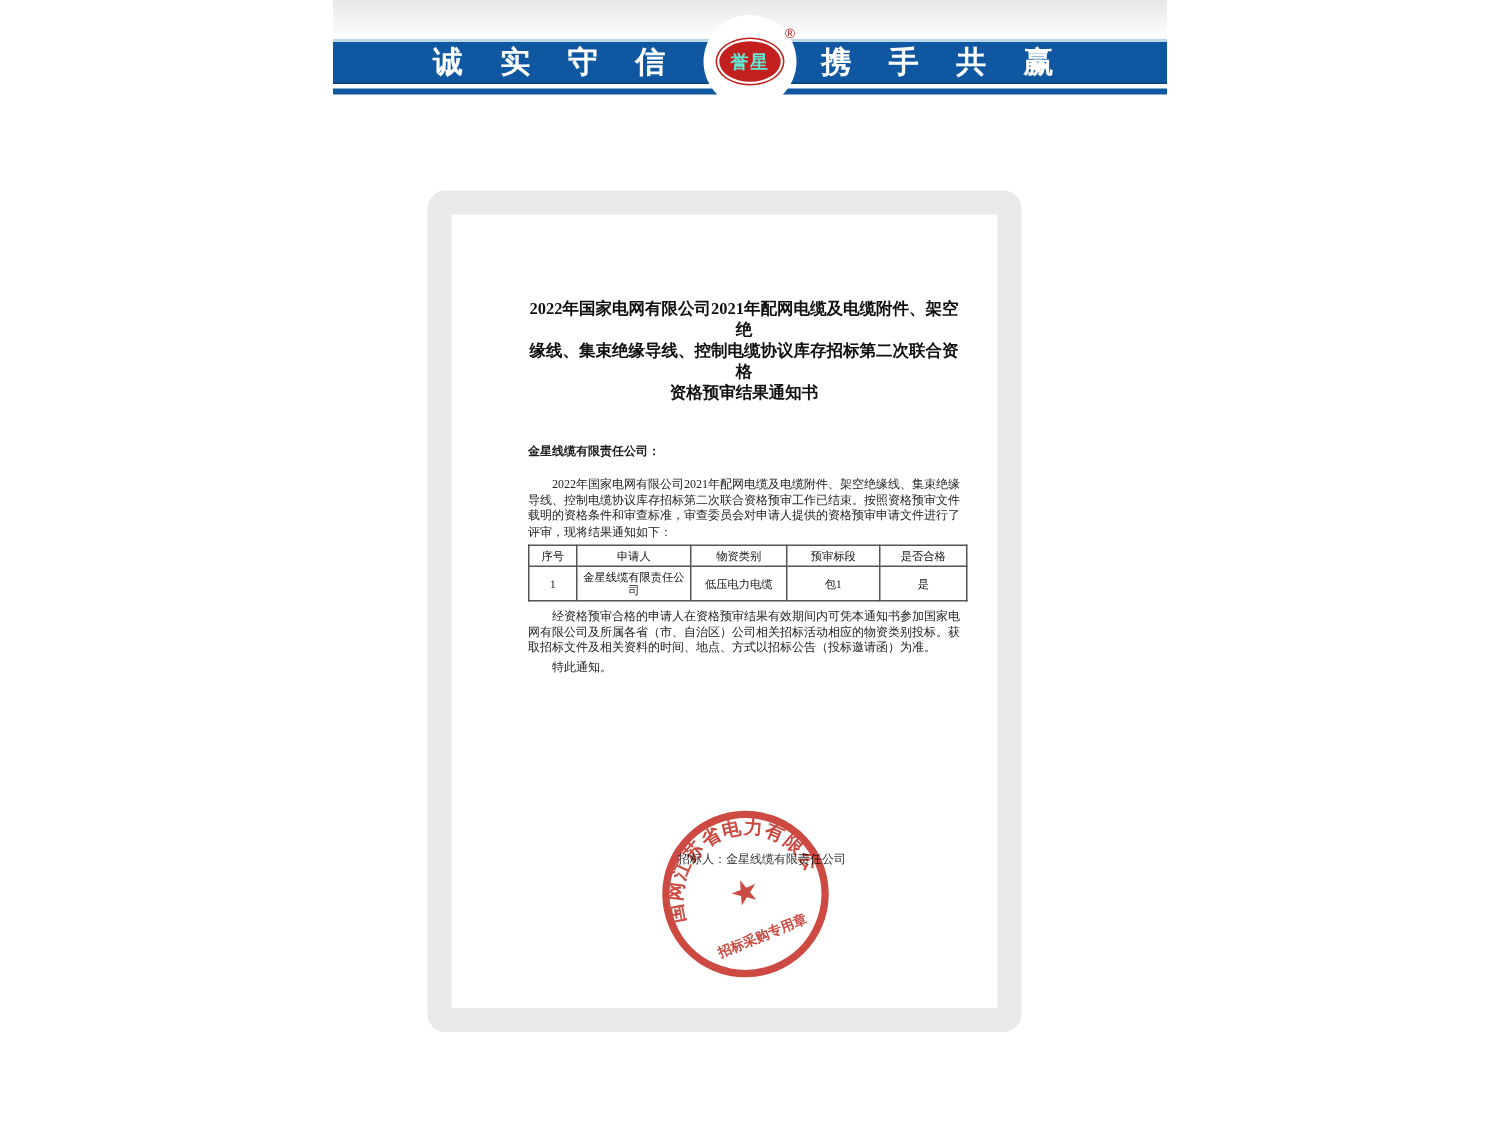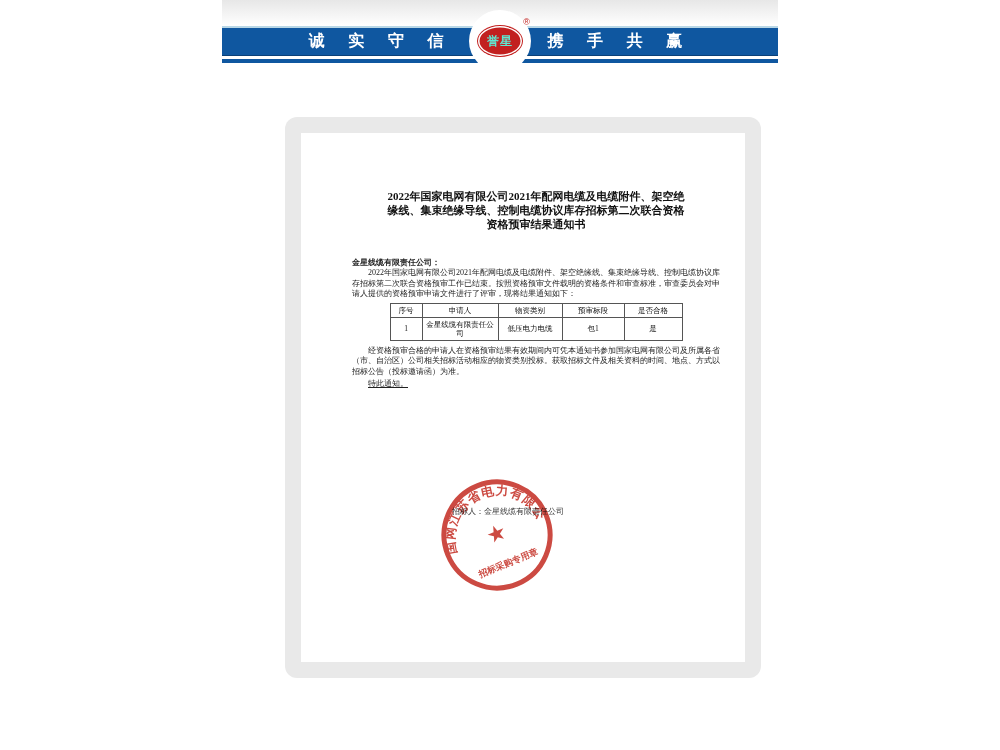--- a/index.html
+++ b/index.html
@@ -17,51 +17,51 @@
 
   
   .banner-wrap { position:relative; }
   .banner {
     height:27px; background:#0f57a0;
     border-top:2px solid #b9d7e6; border-bottom:1px solid #0a4078;
     display:flex; align-items:center; justify-content:center; gap:95px;
   }
   .slogan {
     color:#ffffff; font-family:"DejaVu Serif", serif;
-    font-size:16px; font-weight:bold; letter-spacing:9px; white-space:nowrap;
+    font-size:20px; font-weight:bold; letter-spacing:9px; white-space:nowrap;
   }
   .banner-line { margin-top:3px; height:4px; background:#0f57a0; }
   .logo-badge {
     position:absolute; left:50%; top:-16px; transform:translateX(-50%);
     width:62px; height:62px; border-radius:50%; background:#ffffff; z-index:3;
     display:flex; align-items:center; justify-content:center;
   }
   .logo-oval {
     position:relative; width:44px; height:30px; border-radius:50%;
     background:#c2201f; box-shadow: inset 0 0 0 1.5px #ffffff, 0 0 0 1px #c2201f;
     display:flex; align-items:center; justify-content:center;
   }
   .logo-text { color:#5eead4; font-size:12px; font-weight:bold; letter-spacing:1px; font-family:"DejaVu Serif", serif; }
   .reg-mark { position:absolute; top:-9px; right:-8px; color:#c2201f; font-size:9px; background:transparent; }
 
   
   .paper {
-    position:absolute; left:285px; top:117px; width:476px; height:561px;
+    position:absolute; left:285px; top:127px; width:396px; height:561px;
     background:#e9e9e9; border-radius:12px; box-sizing:border-box; padding:16px;
   }
   .paper-inner {
     width:100%; height:100%; background:#ffffff; box-sizing:border-box;
     padding:56px 25px 0 51px; position:relative; overflow:hidden;
     font-family:"Liberation Serif", serif; color:#1c1c1c;
   }
   .doc-title { font-size:11px; font-weight:bold; text-align:center; line-height:14px; color:#111; }
   .addressee { margin-top:26px; font-size:8px; font-weight:bold; }
-  .para { font-size:8px; line-height:10.5px; text-align:justify; text-indent:2em; margin-top:0; color:#222; }
+  .para { font-size:8px; line-height:10.5px; text-align:justify; text-indent:2em; margin-top:12px; color:#222; }
   .para.second { margin-top:5px; }
-  .closing { font-size:8px; text-indent:2em; margin-top:1px; color:#222;text-decoration:underline; }
+  .closing { font-size:8px; text-indent:2em; margin-top:1px; color:#222; }
 
   table.qual { border-collapse:collapse; margin:3px auto 0; width:292px; table-layout:fixed; }
   table.qual th, table.qual td {
     border:1px solid #555; text-align:center; vertical-align:middle;
     font-size:7.5px; font-weight:normal; padding:2px 1px; line-height:9px;
     word-break:break-all; color:#111;
   }
 
   .sig-area { position:relative; height:230px; }
   .sig-text { position:absolute; left:100px; top:117px; font-size:8px; color:#333; white-space:nowrap; }

